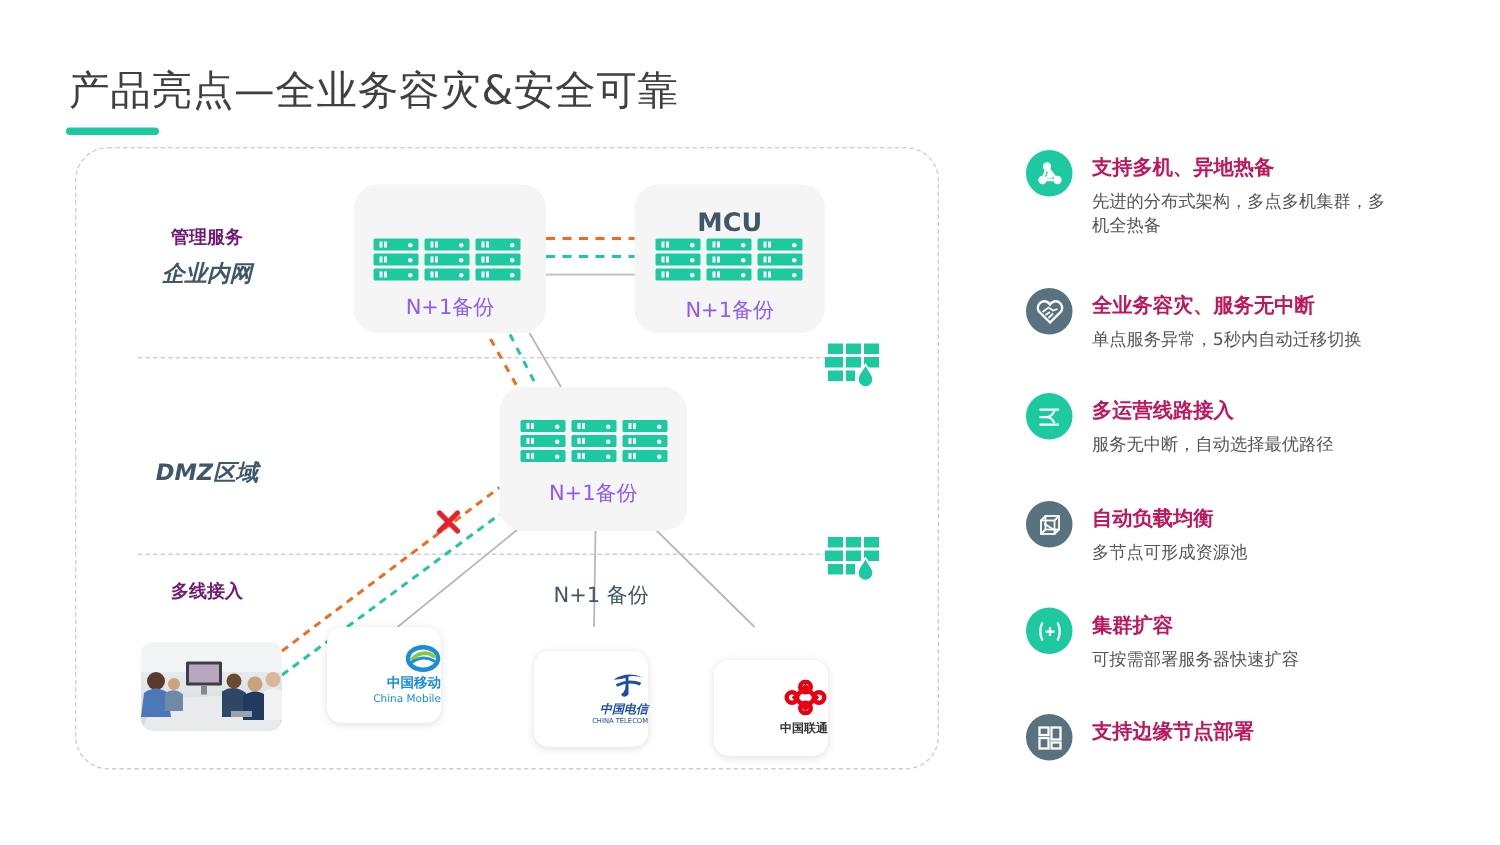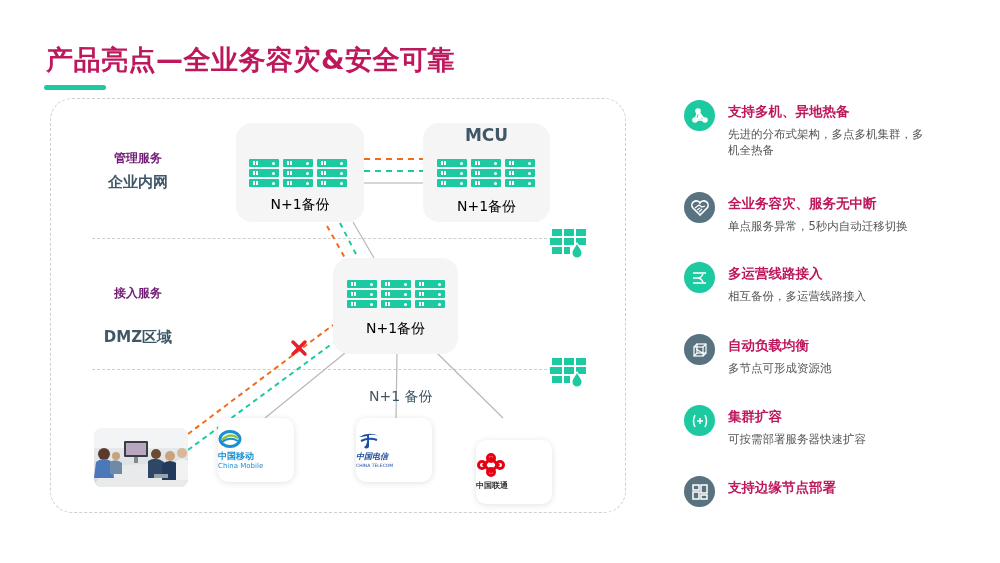--- a/index.html
+++ b/index.html
@@ -1,40 +1,40 @@
 <!DOCTYPE html>
 <html><head>
 <meta charset="utf-8">
 <style>
   * { box-sizing: border-box; margin: 0; padding: 0; }
   html, body { width: 1000px; height: 563px; background: #ffffff; overflow: hidden; }
   body { position: relative; font-family: "DejaVu Sans", "Liberation Sans", sans-serif; color: #3d5866; }
 
-  .title { position: absolute; left: 46px; top: 42px; font-size: 27px; font-weight: bold; color: #be185d; letter-spacing: 0.5px; }
+  .title { position: absolute; left: 46px; top: 42px; font-size: 27px; font-weight: normal; color: #404040; letter-spacing: 0.5px; }
   .title-bar { position: absolute; left: 44px; top: 85px; width: 62px; height: 5px; border-radius: 3px; background: #1dc9a0; }
 
   .diagram-frame { position: absolute; left: 50px; top: 98px; width: 576px; height: 415px; border: 1.5px dashed #cfcfcf; border-radius: 22px; }
 
   .zone-divider { position: absolute; left: 92px; width: 470px; height: 0; border-top: 1.5px dashed #cfcfcf; }
 
   .zone-label { position: absolute; text-align: center; width: 110px; }
   .zone-label .primary { font-size: 12px; font-weight: bold; color: #701a75; display: block; line-height: 22px; }
-  .zone-label .secondary { font-size: 15px; font-weight: bold; color: #3f5766; display: block; line-height: 22px; margin-top: 2px; }
+  .zone-label .secondary { font-size: 15px; font-weight: bold; color: #3f5766; display: block; line-height: 22px; margin-top: 2px; font-style: italic; }
 
   .server-box { position: absolute; background: #f5f5f5; border-radius: 16px; }
   .server-box .box-title { position: absolute; left: 0; width: 100%; text-align: center; font-size: 17px; font-weight: bold; color: #3f5766; }
-  .server-box .box-caption { position: absolute; left: 0; width: 100%; text-align: center; font-size: 14px; color: #000000; }
+  .server-box .box-caption { position: absolute; left: 0; width: 100%; text-align: center; font-size: 14px; color: #8b5cf6; }
   .rack-grid { position: absolute; display: grid; grid-template-columns: repeat(3, 30px); gap: 2px 4px; }
   .rack-unit { width: 30px; height: 8px; background: #1dc9a0; border-radius: 1px; position: relative; }
   .rack-unit::before { content: ""; position: absolute; left: 4px; top: 2px; width: 2px; height: 4px; background: #fff; box-shadow: 3px 0 0 #fff; }
   .rack-unit::after { content: ""; position: absolute; right: 4px; top: 2.5px; width: 3px; height: 3px; border-radius: 50%; background: #fff; }
 
   .firewall-icon { position: absolute; width: 38px; height: 32px; }
 
-  .carrier-card { position: absolute; width: 76px; height: 64px; background: #fff; border-radius: 10px; box-shadow: 0 1px 6px rgba(0,0,0,0.12); display: flex; flex-direction: column; align-items: flex-start; justify-content: center; }
+  .carrier-card { position: absolute; width: 76px; height: 64px; background: #fff; border-radius: 10px; box-shadow: 0 1px 6px rgba(0,0,0,0.12); display: flex; flex-direction: column; align-items: flex-end; justify-content: center; }
   .carrier-name { font-size: 9px; font-weight: bold; line-height: 11px; }
   .carrier-sub { font-size: 6px; line-height: 8px; }
 
   .meeting-photo { position: absolute; left: 94px; top: 428px; width: 94px; height: 59px; border-radius: 8px; overflow: hidden; background: linear-gradient(180deg, #eef1f3 0%, #e3e7ea 45%, #cfd6da 100%); }
 
   .backup-label { position: absolute; font-size: 14px; color: #3f5766; text-align: right; }
 
   .wires { position: absolute; left: 0; top: 0; width: 1000px; height: 563px; pointer-events: none; }
 
   .features { position: absolute; left: 684px; top: 100px; width: 300px; }
@@ -75,43 +75,43 @@
     <line x1="-6" y1="-6" x2="6" y2="6" stroke="#e8202a" stroke-width="3.5" stroke-linecap="round"></line>
     <line x1="6" y1="-6" x2="-6" y2="6" stroke="#e8202a" stroke-width="3.5" stroke-linecap="round"></line>
   </g>
 </svg>
 
 <div class="zone-label" style="left:83px; top:147px;">
   <span class="primary">管理服务</span>
   <span class="secondary">企业内网</span>
 </div>
 <div class="zone-label" style="left:83px; top:282px;">
-  <span class="primary">接入服务</span>
   <span class="secondary" style="margin-top:22px;">DMZ区域</span>
 </div>
 <div class="zone-label" style="left:83px; top:383px;">
+  <span class="primary">多线接入</span>
 </div>
 
 <div class="server-box" style="left:236px; top:123px; width:128px; height:99px;">
   <div class="rack-grid" style="left:13px; top:36px;">
     <i class="rack-unit"></i>
       <i class="rack-unit"></i>
       <i class="rack-unit"></i>
     <i class="rack-unit"></i>
       <i class="rack-unit"></i>
       <i class="rack-unit"></i>
     <i class="rack-unit"></i>
       <i class="rack-unit"></i>
       <i class="rack-unit"></i>
   </div>
   <div class="box-caption" style="top:73px;">N+1备份</div>
 </div>
 
 <div class="server-box" style="left:423px; top:123px; width:127px; height:99px;">
-  <div class="box-title" style="top:2px;">MCU</div>
+  <div class="box-title" style="top:16px;">MCU</div>
   <div class="rack-grid" style="left:14px; top:36px;">
     <i class="rack-unit"></i>
       <i class="rack-unit"></i>
       <i class="rack-unit"></i>
     <i class="rack-unit"></i>
       <i class="rack-unit"></i>
       <i class="rack-unit"></i>
     <i class="rack-unit"></i>
       <i class="rack-unit"></i>
       <i class="rack-unit"></i>
@@ -184,21 +184,21 @@
 
 <div class="carrier-card" style="left:218px; top:418px;">
   <svg width="24" height="18" viewBox="0 0 24 18">
     <ellipse cx="12" cy="9" rx="10" ry="7.5" fill="none" stroke="#1a8fd1" stroke-width="3"></ellipse>
     <path d="M4 10 Q12 2 20 8" stroke="#8cc63f" stroke-width="2.5" fill="none"></path>
     <path d="M4 12 Q12 6 20 11" stroke="#1a8fd1" stroke-width="2" fill="none"></path>
   </svg>
   <span class="carrier-name" style="color:#1a8fd1; margin-top:3px;">中国移动</span>
   <span class="carrier-sub" style="color:#1a8fd1; font-size:7px;">China Mobile</span>
 </div>
-<div class="carrier-card" style="left:356px; top:418px;">
+<div class="carrier-card" style="left:356px; top:434px;">
   <svg width="26" height="20" viewBox="0 0 26 20">
     <path d="M3 6 Q13 0 23 5 Q18 3 13 4 L13 16 Q10 19 8 16 Q12 14 11 5 Q6 6 3 6 Z" fill="#1d4fa0"></path>
     <path d="M5 10 Q13 6 21 9" stroke="#1d4fa0" stroke-width="2" fill="none"></path>
   </svg>
   <span class="carrier-name" style="color:#1d4fa0; font-size:8px; font-style:italic;">中国电信</span>
   <span class="carrier-sub" style="color:#1d4fa0; font-size:4.5px;">CHINA TELECOM</span>
 </div>
 <div class="carrier-card" style="left:476px; top:440px;">
   <svg width="30" height="24" viewBox="0 0 30 24">
     <g fill="none" stroke="#e60012" stroke-width="3">
@@ -250,21 +250,21 @@
           <g stroke="#fff" stroke-width="1.5" fill="none">
             <line x1="2" y1="3" x2="12" y2="3"></line>
             <path d="M2 8 L7 8 Q10 8 12 4"></path>
             <path d="M7 8 Q10 8 12 12"></path>
             <line x1="2" y1="13" x2="12" y2="13"></line>
             <path d="M12 3 L15 3 M12 13 L15 13"></path>
           </g>
         </svg>
     </div>
     <div class="feature-title">多运营线路接入</div>
-    <div class="feature-desc">相互备份，多运营线路接入</div>
+    <div class="feature-desc">服务无中断，自动选择最优路径</div>
   </div>
 
   <div class="feature" style="top:234px;">
     <div class="feature-icon slate">
       <svg width="18" height="18" viewBox="0 0 18 18">
           <g stroke="#fff" stroke-width="1.2" fill="none">
             <rect x="3" y="6" width="9" height="9"></rect>
             <rect x="6" y="3" width="9" height="9"></rect>
             <line x1="3" y1="6" x2="6" y2="3"></line>
             <line x1="12" y1="6" x2="15" y2="3"></line>

